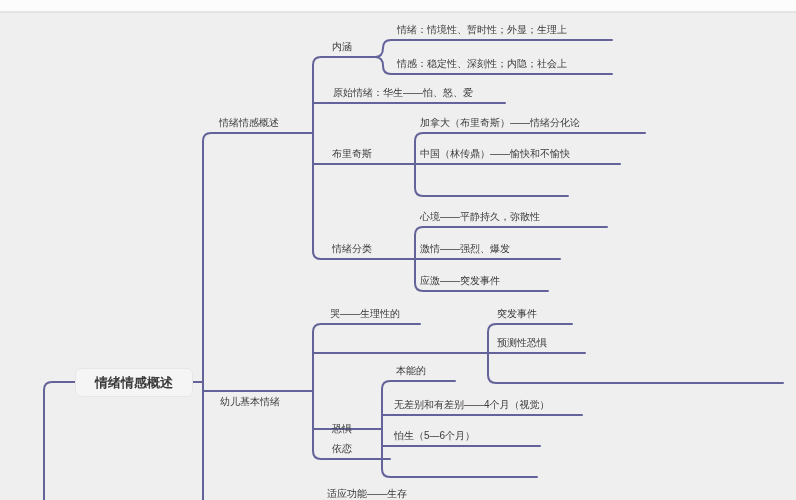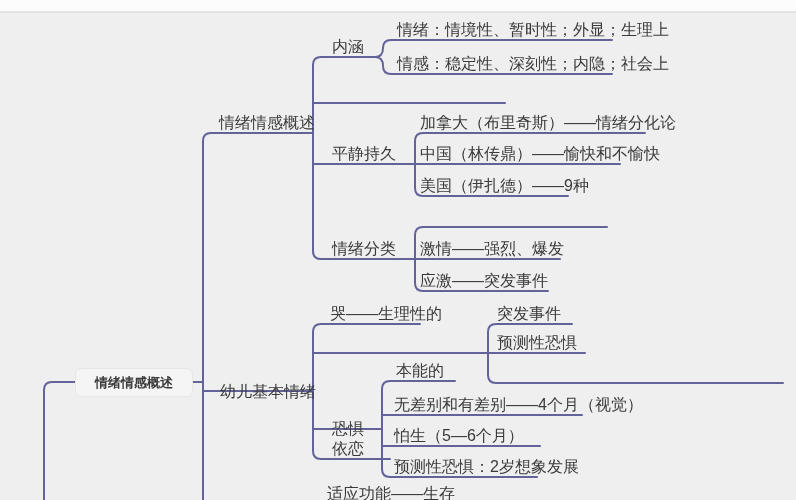--- a/index.html
+++ b/index.html
@@ -22,21 +22,21 @@
   .wires{
     position:absolute;left:0;top:0;
     color:var(--line,#63639a);
   }
   .wires path{
     stroke:currentColor;stroke-width:2;fill:none;stroke-linecap:round;
   }
   .node{
     position:absolute;
     white-space:nowrap;
-    font-size:16px;line-height:16px;
+    font-size:10px;line-height:16px;
     color:var(--text,#3a3a3a);
     cursor:default;
   }
   .node.root{
     width:118px;height:29px;
     display:flex;align-items:center;justify-content:center;
     background:var(--rootFill,#f5f5f5);
     border:1px solid #e6e6e6;
     border-radius:6px;
     font-weight:bold;
@@ -83,33 +83,33 @@
     <path d="M382 446 H540"></path>
     <path d="M313 429 H382"></path>
   </svg>
 
   <div class="node root" style="left:75px;top:368px">情绪情感概述</div>
 
   <div class="node" style="left:219px;top:115px">情绪情感概述</div>
   <div class="node" style="left:332px;top:39px">内涵</div>
   <div class="node" style="left:397px;top:22px">情绪：情境性、暂时性；外显；生理上</div>
   <div class="node" style="left:397px;top:56px">情感：稳定性、深刻性；内隐；社会上</div>
-  <div class="node" style="left:332px;top:146px">平静持久</div>
+  <div class="node" style="left:333px;top:85px">原始情绪：华生——怕、怒、爱</div>
+  <div class="node" style="left:332px;top:146px">布里奇斯</div>
   <div class="node" style="left:420px;top:115px">加拿大（布里奇斯）——情绪分化论</div>
   <div class="node" style="left:420px;top:146px">中国（林传鼎）——愉快和不愉快</div>
-  <div class="node" style="left:420px;top:178px">美国（伊扎德）——9种</div>
   <div class="node" style="left:332px;top:241px">情绪分类</div>
+  <div class="node" style="left:420px;top:209px">心境——平静持久，弥散性</div>
   <div class="node" style="left:420px;top:241px">激情——强烈、爆发</div>
   <div class="node" style="left:420px;top:273px">应激——突发事件</div>
 
-  <div class="node" style="left:220px;top:384px">幼儿基本情绪</div>
+  <div class="node" style="left:220px;top:394px">幼儿基本情绪</div>
   <div class="node" style="left:330px;top:306px">哭——生理性的</div>
   <div class="node" style="left:497px;top:306px">突发事件</div>
   <div class="node" style="left:497px;top:335px">预测性恐惧</div>
   <div class="node" style="left:332px;top:421px">恐惧</div>
   <div class="node" style="left:396px;top:363px">本能的</div>
   <div class="node" style="left:394px;top:397px">无差别和有差别——4个月（视觉）</div>
   <div class="node" style="left:394px;top:428px">怕生（5—6个月）</div>
-  <div class="node" style="left:394px;top:459px">预测性恐惧：2岁想象发展</div>
   <div class="node" style="left:332px;top:441px">依恋</div>
 
   <div class="node clipped" style="left:327px;top:486px">适应功能——生存</div>
 </div>
 
 </body></html>

